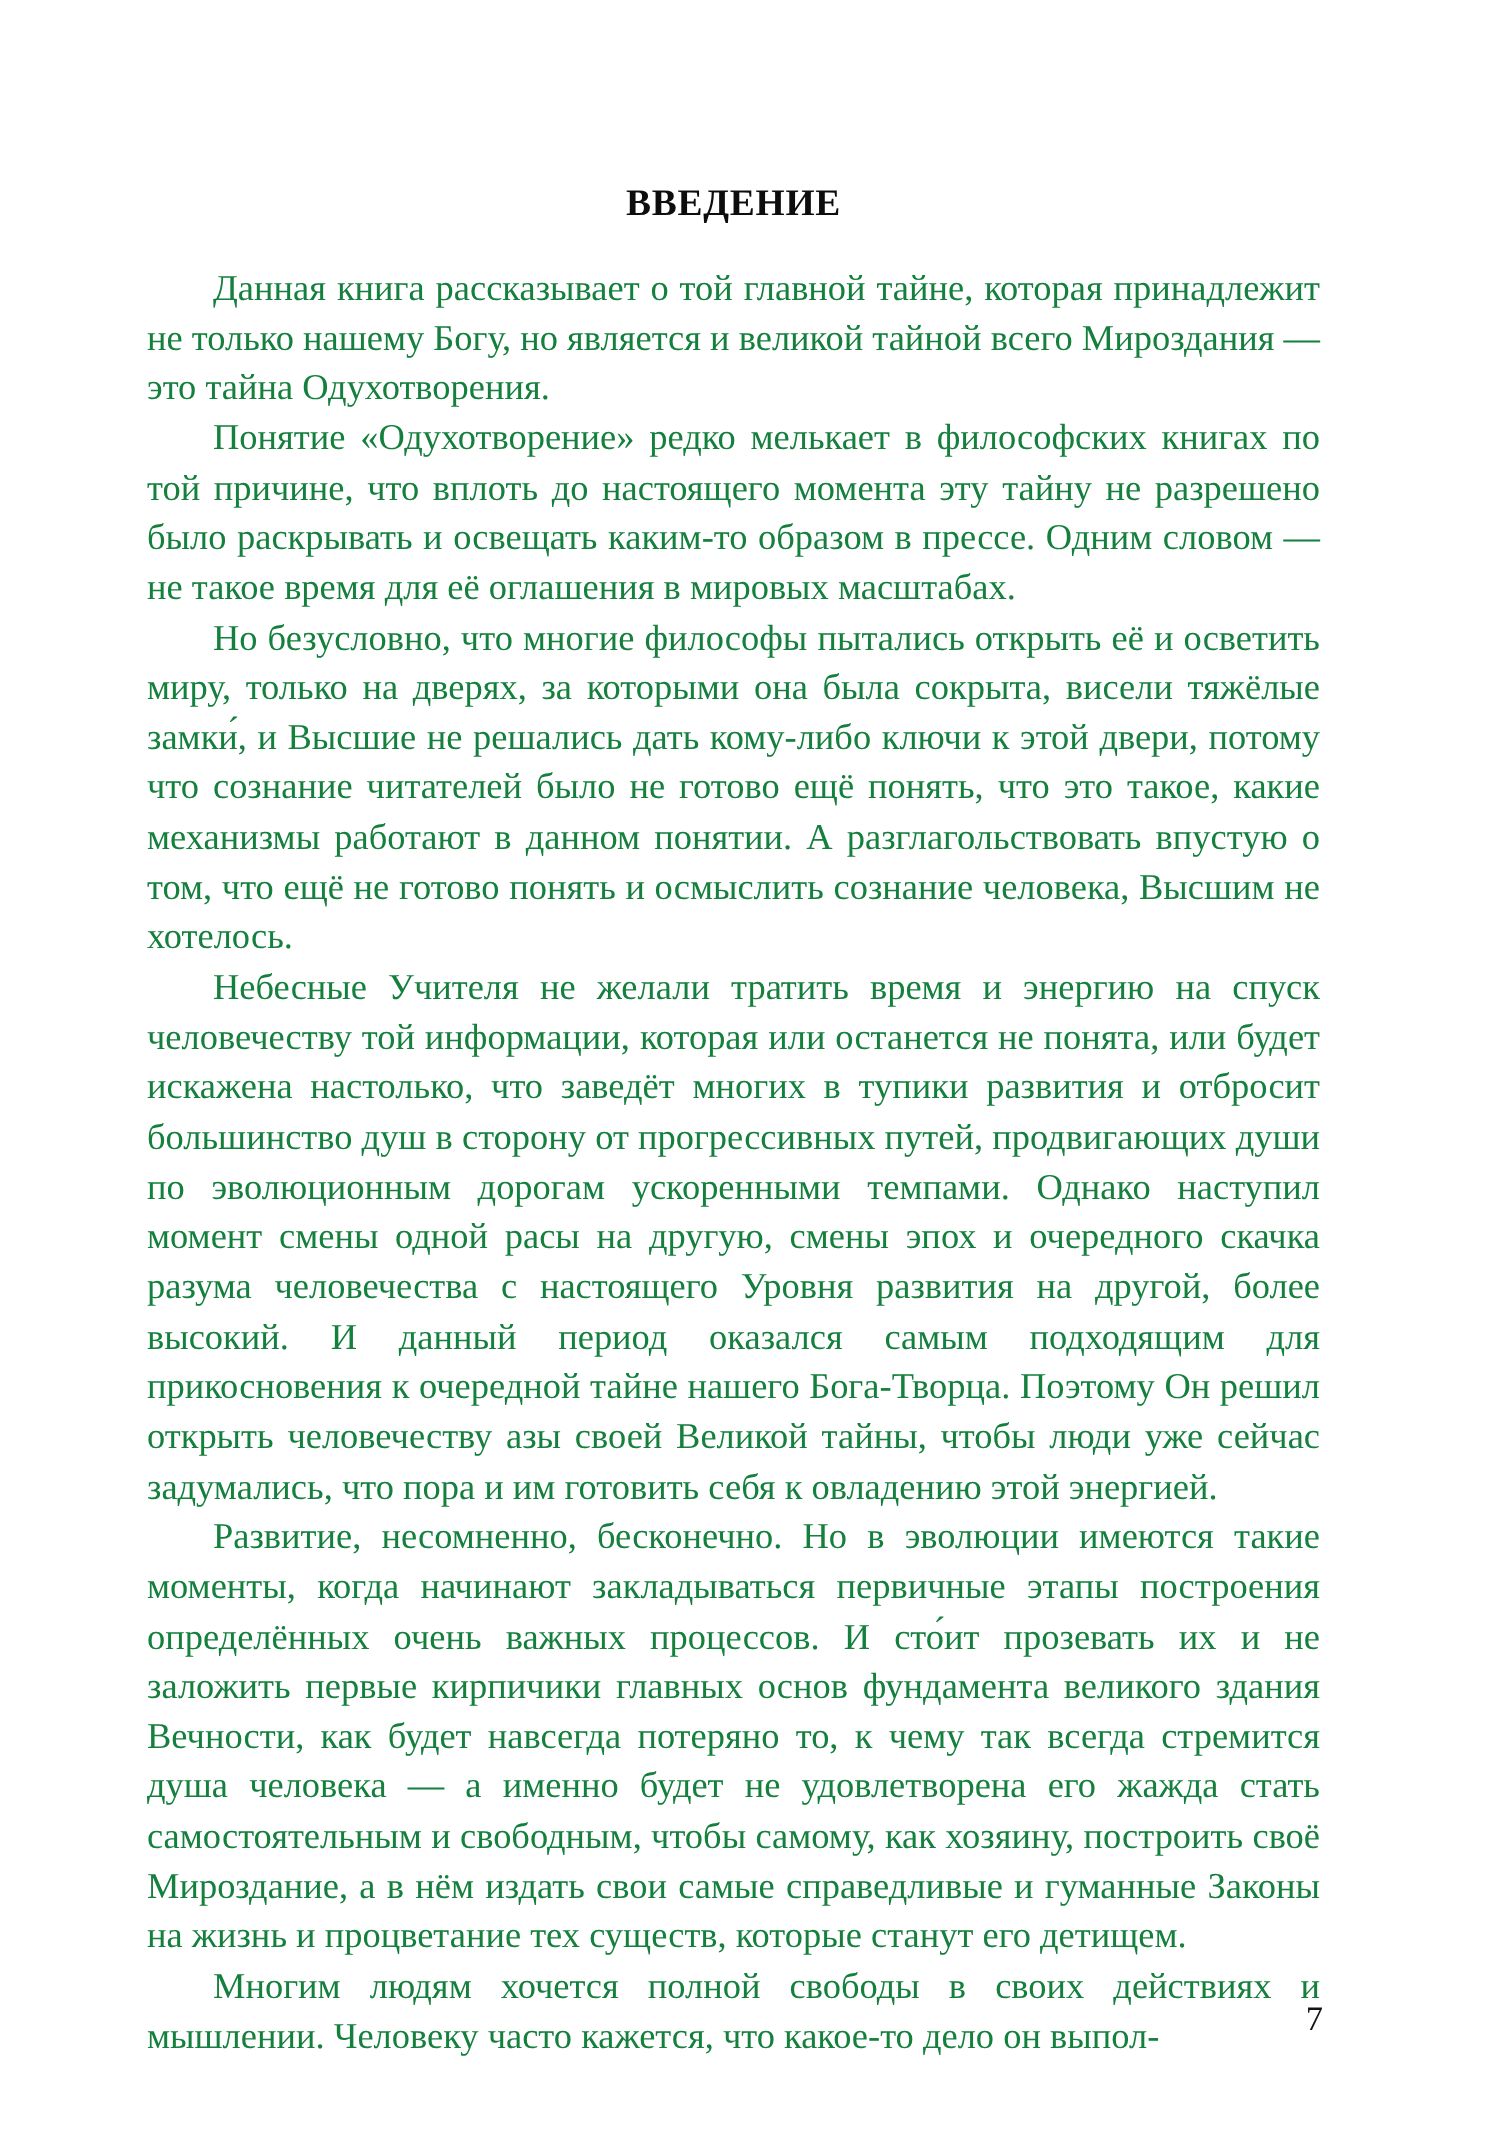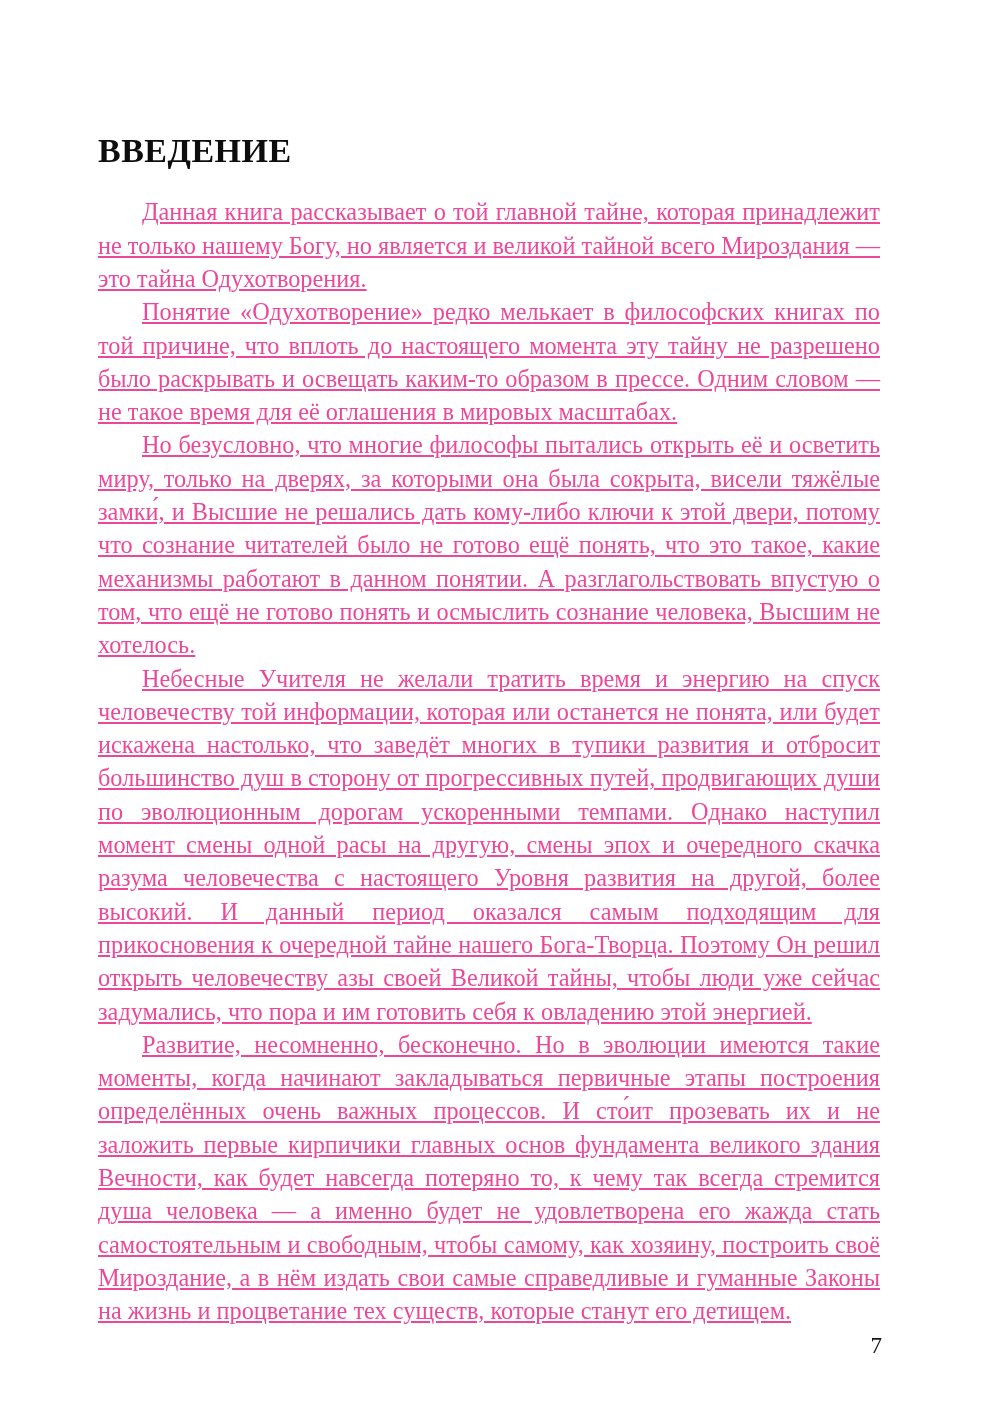--- a/index.html
+++ b/index.html
@@ -24,35 +24,35 @@
   .text-block {
     position: absolute;
     left: 98px;
     top: 118px;
     width: 782px;
   }
 
   .page-title {
     font-family: "Liberation Serif", "DejaVu Serif", serif;
     font-weight: bold;
-    font-size: 34px;
+    font-size: 25px;
     letter-spacing: 0.5px;
+    text-align: center;
     color: #0d0d0d;
-    margin: 14px 0 26px 0;
+    margin: 4px 0 26px 0;
     line-height: 1.1;
   }
 
   .body-copy {
     font-size: 24.3px;
     line-height: 33.3px;
     text-align: justify;
     text-justify: inter-word;
-    color: #ec4899;
+    color: #15803d;
     font-weight: 400;
-    text-decoration: underline;
     -webkit-font-smoothing: antialiased;
   }
 
   .body-copy p {
     margin: 0;
     text-indent: 44px;
     hyphens: manual;
   }
 
   .page-number {
@@ -73,19 +73,20 @@
   <div class="text-block">
 
     <h1 class="page-title">ВВЕДЕНИЕ</h1>
 
     <div class="body-copy">
       <p>Данная книга рассказывает о той главной тайне, которая принадлежит не только нашему Богу, но является и великой тайной всего Мироздания — это тайна Одухотворения.</p>
       <p>Понятие «Одухотворение» редко мелькает в философских книгах по той причине, что вплоть до настоящего момента эту тайну не разрешено было раскрывать и освещать каким-то образом в прессе. Одним словом — не такое время для её оглашения в мировых масштабах.</p>
       <p>Но безусловно, что многие философы пытались открыть её и осветить миру, только на дверях, за которыми она была сокрыта, висели тяжёлые замки́, и Высшие не решались дать кому-либо ключи к этой двери, потому что сознание читателей было не готово ещё понять, что это такое, какие механизмы работают в данном понятии. А разглагольствовать впустую о том, что ещё не готово понять и осмыслить сознание человека, Высшим не хотелось.</p>
       <p>Небесные Учителя не желали тратить время и энергию на спуск человечеству той информации, которая или останется не понята, или будет искажена настолько, что заведёт многих в тупики развития и отбросит большинство душ в сторону от прогрессивных путей, продвигающих души по эволюционным дорогам ускоренными темпами. Однако наступил момент смены одной расы на другую, смены эпох и очередного скачка разума человечества с настоящего Уровня развития на другой, более высокий. И данный период оказался самым подходящим для прикосновения к очередной тайне нашего Бога-Творца. Поэтому Он решил открыть человечеству азы своей Великой тайны, чтобы люди уже сейчас задумались, что пора и им готовить себя к овладению этой энергией.</p>
       <p>Развитие, несомненно, бесконечно. Но в эволюции имеются такие моменты, когда начинают закладываться первичные этапы построения определённых очень важных процессов. И сто́ит прозевать их и не заложить первые кирпичики главных основ фундамента великого здания Вечности, как будет навсегда потеряно то, к чему так всегда стремится душа человека — а именно будет не удовлетворена его жажда стать самостоятельным и свободным, чтобы самому, как хозяину, построить своё Мироздание, а в нём издать свои самые справедливые и гуманные Законы на жизнь и процветание тех существ, которые станут его детищем.</p>
+      <p>Многим людям хочется полной свободы в своих действиях и мышлении. Человеку часто кажется, что какое-то дело он выпол-</p>
     </div>
 
   </div>
 
   <div class="page-number">7</div>
 
 </div>
 
 </body></html>

